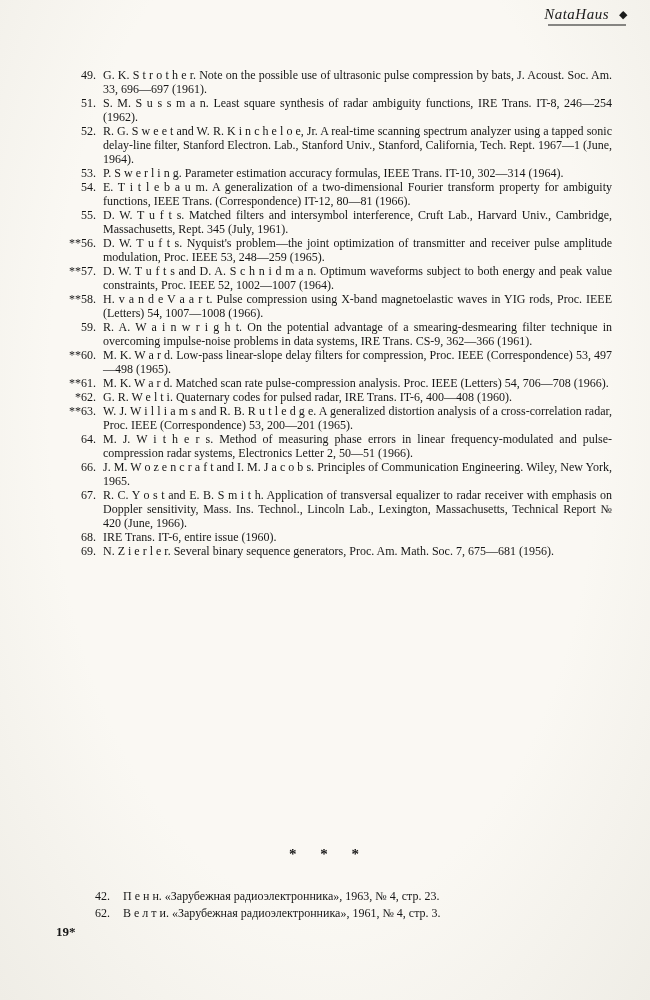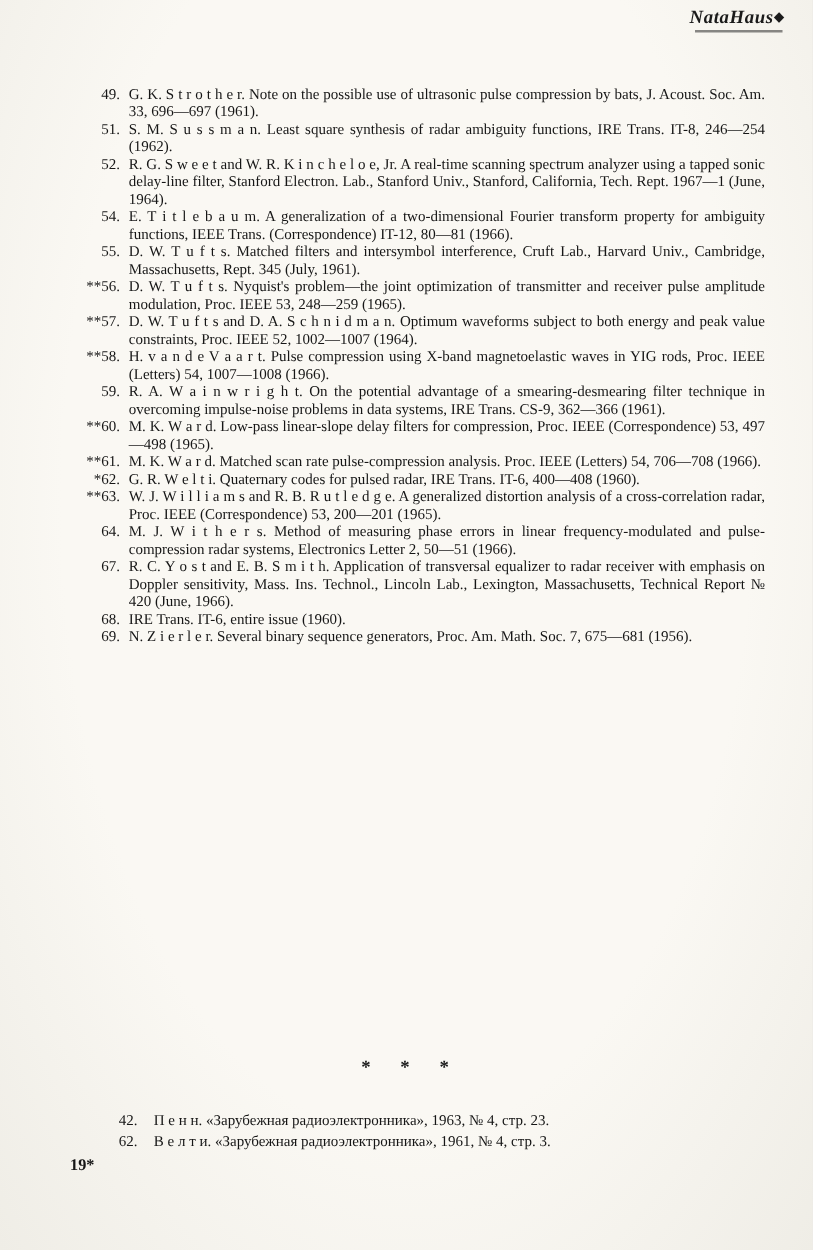--- a/index.html
+++ b/index.html
@@ -16,27 +16,27 @@
     background-image: radial-gradient(ellipse at 50% 40%, #faf8f3 60%, #efede6 100%);
     color: #161616;
     font-family: "Liberation Serif", "DejaVu Serif", serif;
     overflow: hidden;
   }
   .watermark {
     position: absolute;
     top: 6px;
     right: 22px;
     font-style: italic;
-    font-weight: bold;
+    font-weight: normal;
     font-size: 15px;
     letter-spacing: 0.5px;
     color: #1b1b1b;
     display: flex;
     align-items: center;
-    gap: 0;
+    gap: 10px;
   }
   .watermark .mark {
     font-size: 11px;
     line-height: 1;
   }
   .watermark .underline {
     position: absolute;
     left: 4px;
     right: 2px;
     bottom: -3px;
@@ -119,20 +119,24 @@
       <div class="ref-row">
         <span class="num">51.</span>
         <span class="txt">S. M. S u s s m a n. Least square synthesis of radar ambiguity functions, IRE Trans. IT-8, 246—254 (1962).</span>
       </div>
 
       <div class="ref-row">
         <span class="num">52.</span>
         <span class="txt">R. G. S w e e t and W. R. K i n c h e l o e, Jr. A real-time scanning spectrum analyzer using a tapped sonic delay-line filter, Stanford Electron. Lab., Stanford Univ., Stanford, California, Tech. Rept. 1967—1 (June, 1964).</span>
       </div>
 
+      <div class="ref-row">
+        <span class="num">53.</span>
+        <span class="txt">P. S w e r l i n g. Parameter estimation accuracy formulas, IEEE Trans. IT-10, 302—314 (1964).</span>
+      </div>
 
       <div class="ref-row">
         <span class="num">54.</span>
         <span class="txt">E. T i t l e b a u m. A generalization of a two-dimensional Fourier transform property for ambiguity functions, IEEE Trans. (Correspondence) IT-12, 80—81 (1966).</span>
       </div>
 
       <div class="ref-row">
         <span class="num">55.</span>
         <span class="txt">D. W. T u f t s. Matched filters and intersymbol interference, Cruft Lab., Harvard Univ., Cambridge, Massachusetts, Rept. 345 (July, 1961).</span>
       </div>
@@ -176,20 +180,24 @@
         <span class="num">**63.</span>
         <span class="txt">W. J. W i l l i a m s and R. B. R u t l e d g e. A generalized distortion analysis of a cross-correlation radar, Proc. IEEE (Correspondence) 53, 200—201 (1965).</span>
       </div>
 
       <div class="ref-row">
         <span class="num">64.</span>
         <span class="txt">M. J. W i t h e r s. Method of measuring phase errors in linear frequency-modulated and pulse-compression radar systems, Electronics Letter 2, 50—51 (1966).</span>
       </div>
 
 
+      <div class="ref-row">
+        <span class="num">66.</span>
+        <span class="txt">J. M. W o z e n c r a f t and I. M. J a c o b s. Principles of Communication Engineering. Wiley, New York, 1965.</span>
+      </div>
 
       <div class="ref-row">
         <span class="num">67.</span>
         <span class="txt">R. C. Y o s t and E. B. S m i t h. Application of transversal equalizer to radar receiver with emphasis on Doppler sensitivity, Mass. Ins. Technol., Lincoln Lab., Lexington, Massachusetts, Technical Report № 420 (June, 1966).</span>
       </div>
 
       <div class="ref-row">
         <span class="num">68.</span>
         <span class="txt">IRE Trans. IT-6, entire issue (1960).</span>
       </div>

